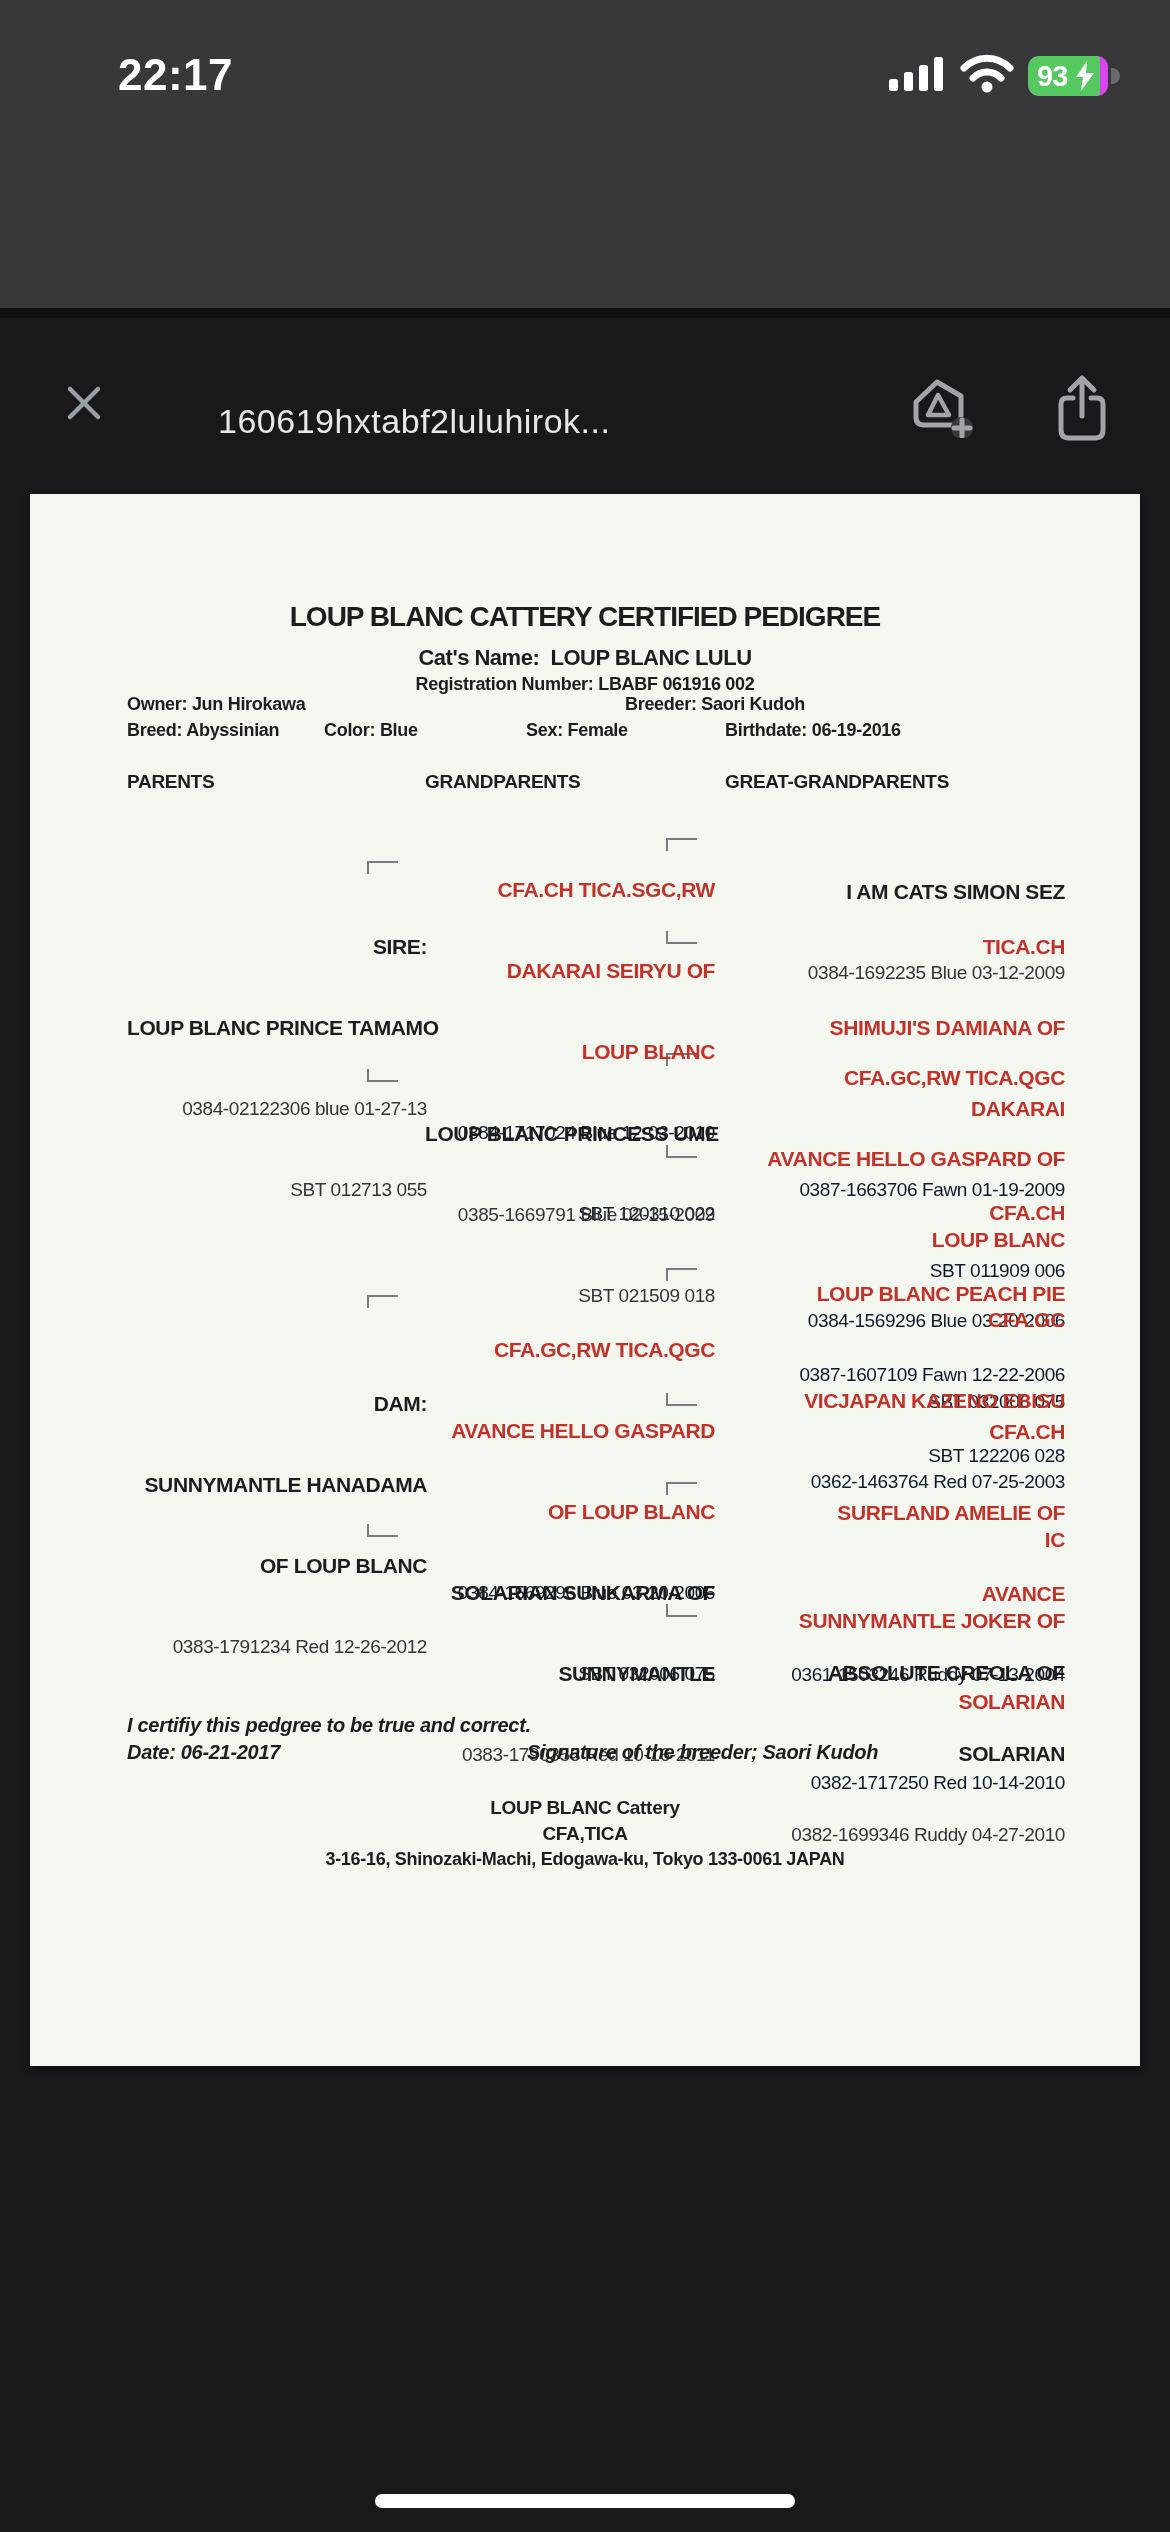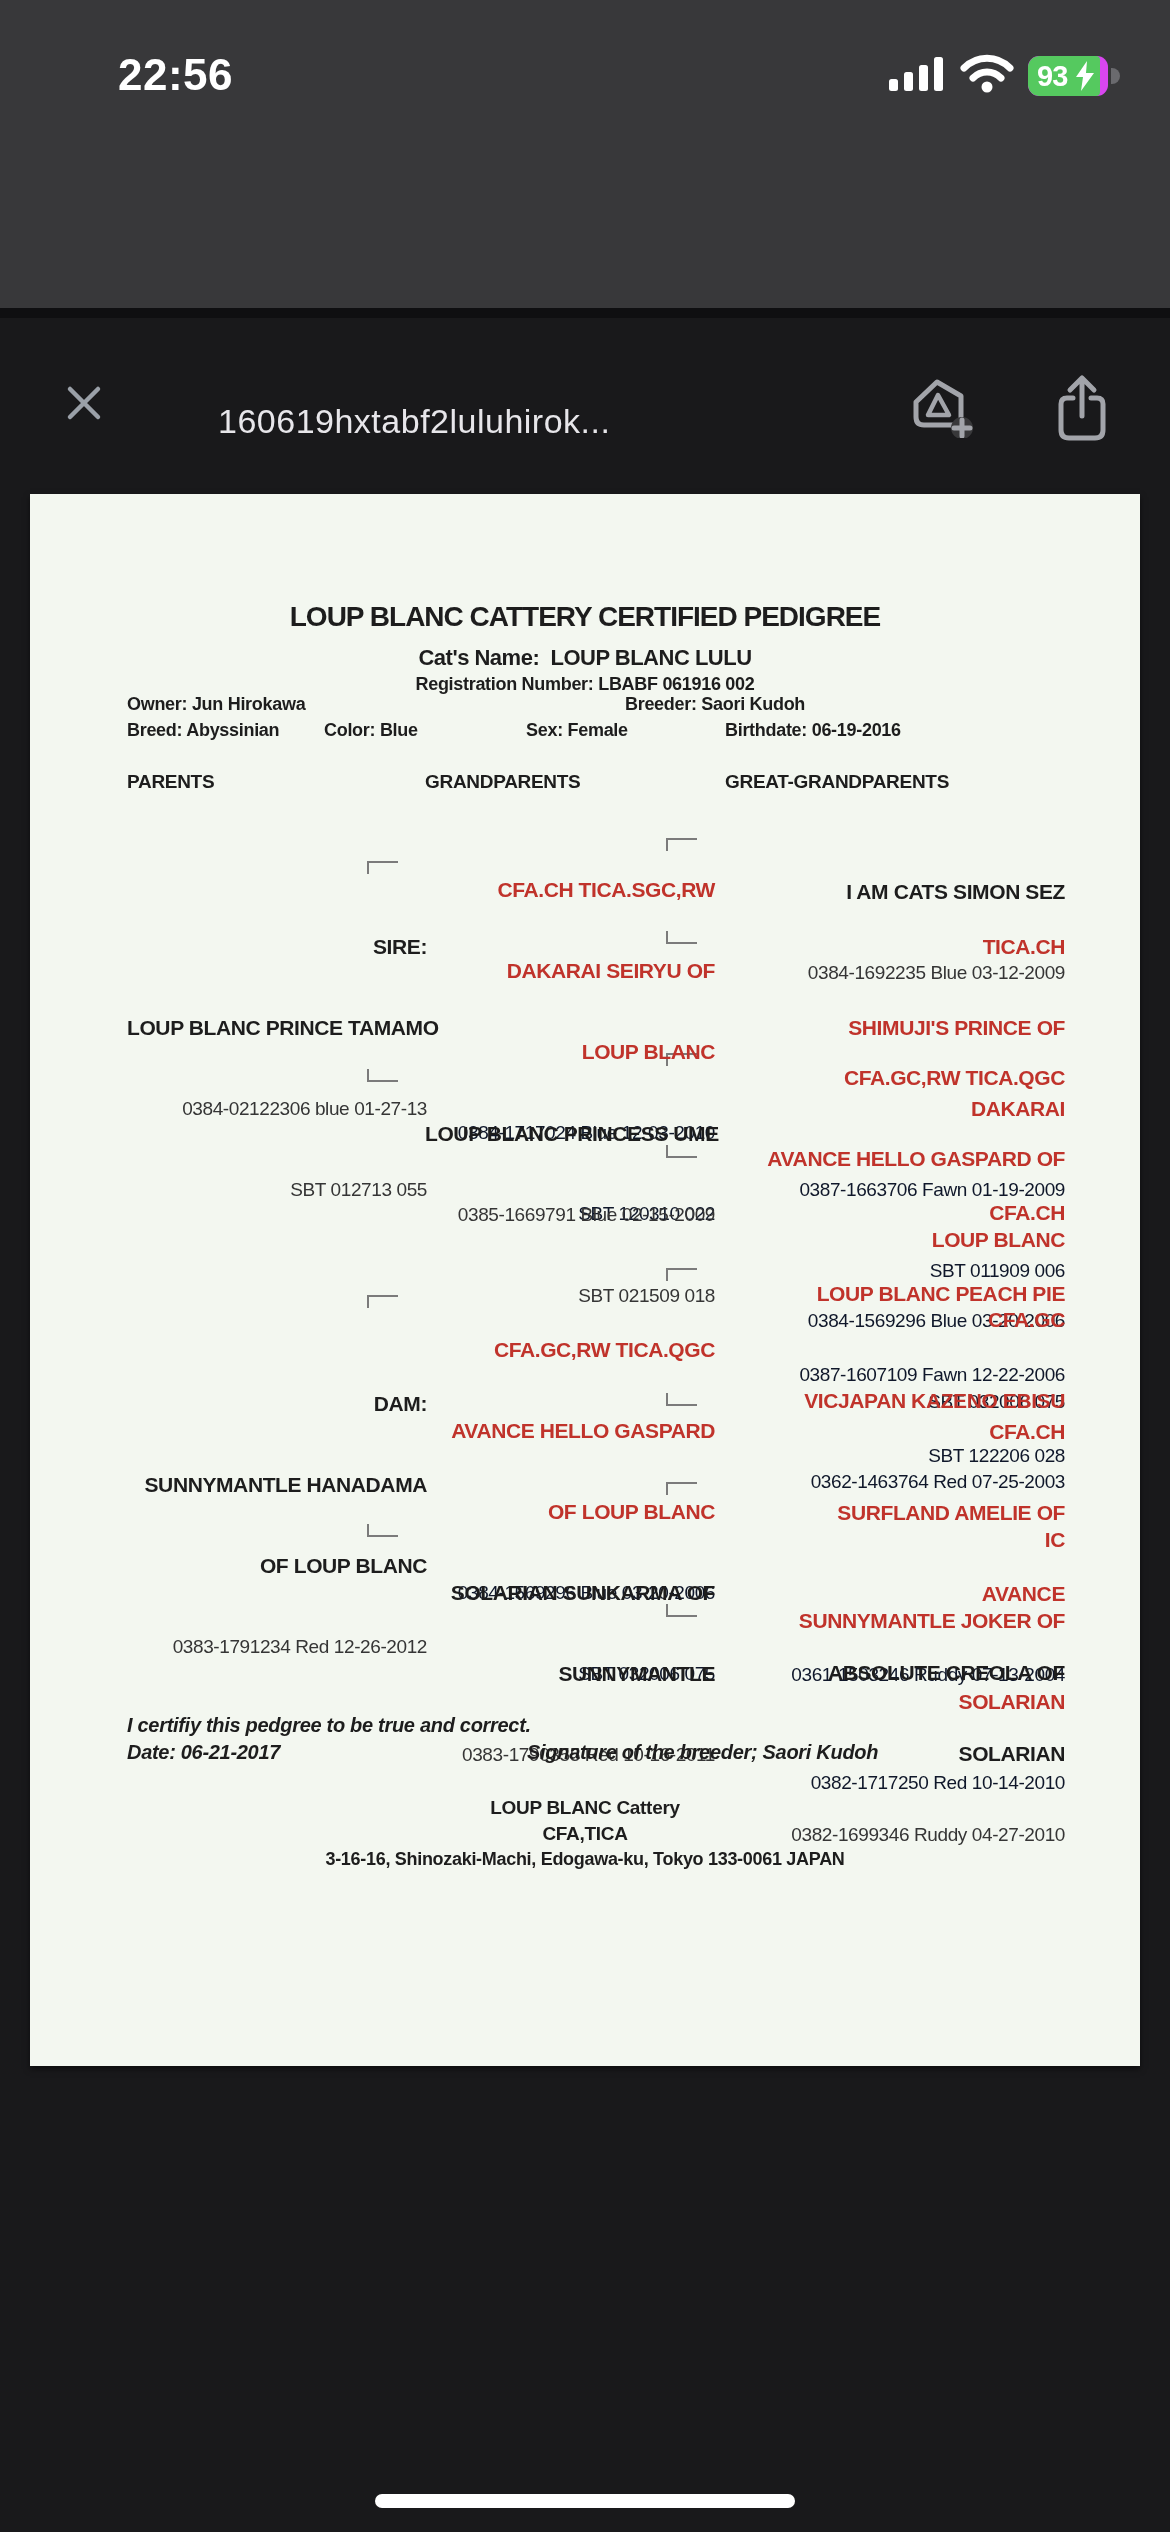--- a/index.html
+++ b/index.html
@@ -49,21 +49,21 @@
 
   .home-indicator{position:absolute;left:375px;top:2494px;width:420px;height:14px;
     border-radius:7px;background:#ffffff;}
 </style>
 </head>
 <body>
 
 <div class="screen">
 
   <div class="topbar">
-    <span class="time">22:56</span>
+    <span class="time">22:17</span>
     <div class="sicons">
       <span>
         <svg width="58" height="38" viewBox="0 0 58 38">
           <rect x="1" y="24" width="9" height="12" rx="2.5" fill="#fff"></rect>
           <rect x="16" y="17" width="9" height="19" rx="2.5" fill="#fff"></rect>
           <rect x="31" y="10" width="9" height="26" rx="2.5" fill="#fff"></rect>
           <rect x="46" y="2" width="9" height="34" rx="2.5" fill="#fff"></rect>
         </svg>
       </span>
       <span>
@@ -185,21 +185,21 @@
       <div class="nm">SUNNYMANTLE</div>
       <div class="dt">0383-1790355 Red 10-16-2011</div>
     </div>
 
     <div class="pb black" style="left:695px;top:330px;width:340px">
       <div class="nm">I AM CATS SIMON SEZ</div>
       <div class="dt">0384-1692235 Blue 03-12-2009</div>
     </div>
     <div class="pb red" style="left:695px;top:385px;width:340px">
       <div class="nm">TICA.CH</div>
-      <div class="nm">SHIMUJI'S PRINCE OF</div>
+      <div class="nm">SHIMUJI'S DAMIANA OF</div>
       <div class="nm">DAKARAI</div>
       <div class="dt">0387-1663706 Fawn 01-19-2009</div>
       <div class="dt">SBT 011909 006</div>
     </div>
     <div class="pb red" style="left:695px;top:516px;width:340px">
       <div class="nm">CFA.GC,RW TICA.QGC</div>
       <div class="nm">AVANCE HELLO GASPARD OF</div>
       <div class="nm">LOUP BLANC</div>
       <div class="dt">0384-1569296 Blue 03-20-2006</div>
       <div class="dt">SBT 032006 075</div>

